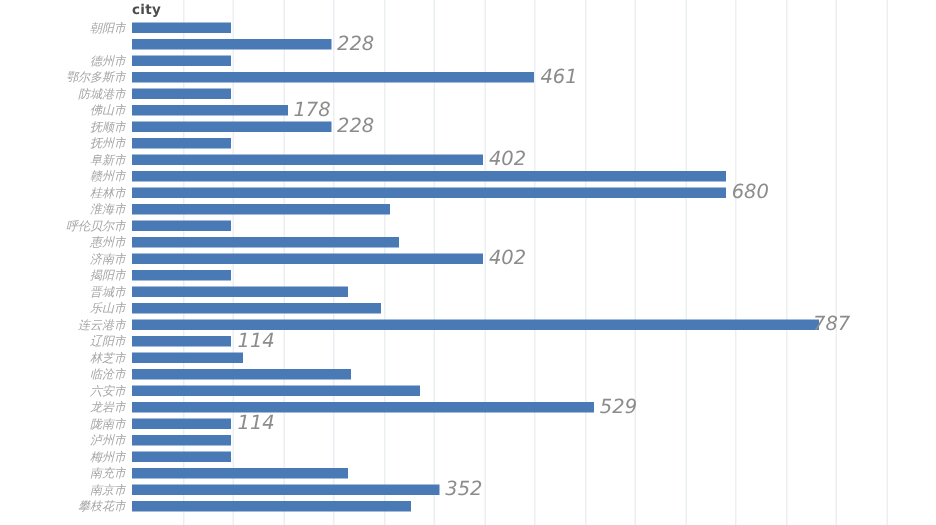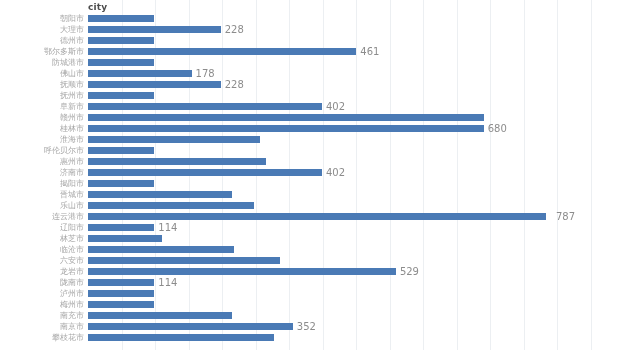--- a/index.html
+++ b/index.html
@@ -59,20 +59,21 @@
   #rows {
     position: absolute;
     left: 0;
     top: 13px;
     width: 624px;
   }
   .bar-row {
     position: relative;
     height: 11px;
     width: 624px;
+    font-style: italic;
   }
   .row-label {
     position: absolute;
     right: 540px;   
     top: 0px;
     width: 84px;
     text-align: right;
     font-size: 8px;
     line-height: 11px;
     color: #a6a6a6;
@@ -89,21 +90,21 @@
   .bar-fill {
     position: absolute;
     left: 0;
     top: 0;
     height: 7px;
     background: #4a7ab5;
   }
   .bar-value {
     position: absolute;
     top: -2px;
-    font-size: 10px;
+    font-size: 13px;
     line-height: 11px;
     color: #8c8c8c;
     white-space: nowrap;
     padding-left: 4px;
   }
 </style>
 </head>
 <body>
 
 <div id="chart-root">
@@ -131,21 +132,20 @@
   </div>
 
   <div id="rows">
       <div class="bar-row">
         <div class="row-label">朝阳市</div>
         <div class="bar-track">
           <div class="bar-fill" style="width: 66.348px; background: rgb(74, 122, 181);"></div>
         </div>
       </div>
       <div class="bar-row">
-        <div class="row-label">大理市</div>
         <div class="bar-track">
           <div class="bar-fill" style="width: 132.696px; background: rgb(74, 122, 181);"></div>
           <div class="bar-value" style="left: 132.696px;">228</div>
         </div>
       </div>
       <div class="bar-row">
         <div class="row-label">德州市</div>
         <div class="bar-track">
           <div class="bar-fill" style="width: 66.348px; background: rgb(74, 122, 181);"></div>
         </div>
@@ -243,21 +243,21 @@
       <div class="bar-row">
         <div class="row-label">乐山市</div>
         <div class="bar-track">
           <div class="bar-fill" style="width: 166.452px; background: rgb(74, 122, 181);"></div>
         </div>
       </div>
       <div class="bar-row">
         <div class="row-label">连云港市</div>
         <div class="bar-track">
           <div class="bar-fill" style="width: 458.034px; background: rgb(74, 122, 181);"></div>
-          <div class="bar-value" style="left: 464px;">787</div>
+          <div class="bar-value" style="left: 450px;">787</div>
         </div>
       </div>
       <div class="bar-row">
         <div class="row-label">辽阳市</div>
         <div class="bar-track">
           <div class="bar-fill" style="width: 66.348px; background: rgb(74, 122, 181);"></div>
           <div class="bar-value" style="left: 66.348px;">114</div>
         </div>
       </div>
       <div class="bar-row">

